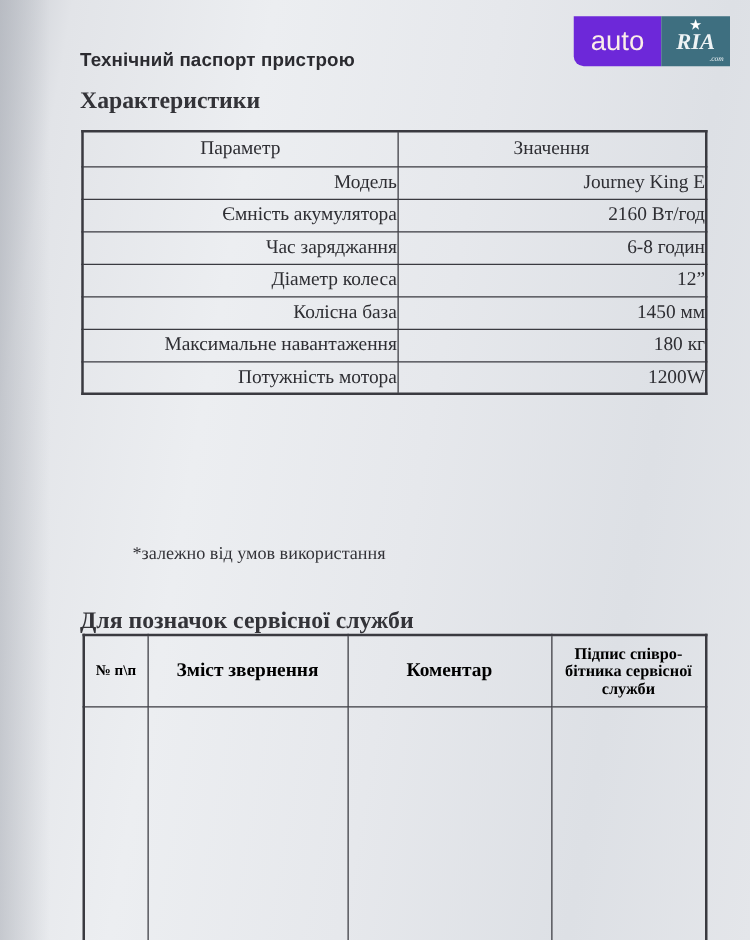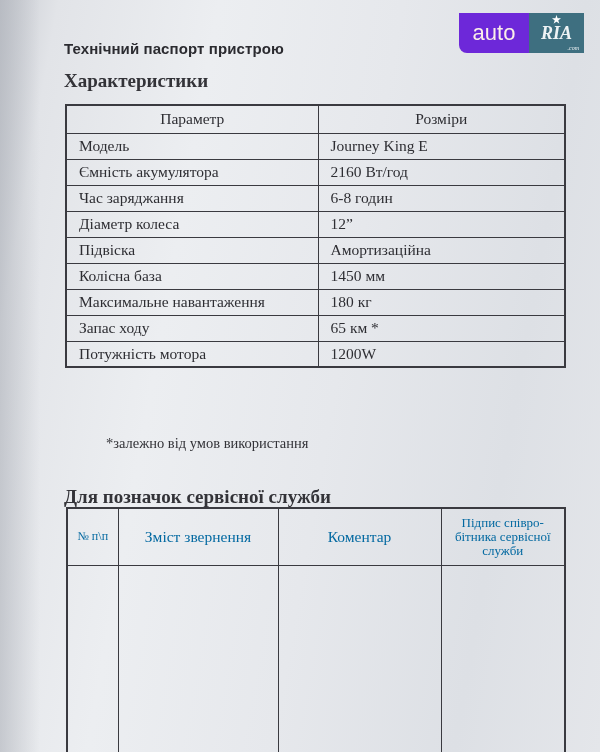--- a/index.html
+++ b/index.html
@@ -37,32 +37,32 @@
     .logo-ria .dotcom { position: absolute; right: 5px; bottom: 2px; font-size: 6px; font-weight: normal; }
     .section-heading {
       position: absolute; left: 64px; font-size: 19px; color: #333338;
     }
     .specs {
       position: absolute; left: 65px; top: 104px; width: 501px;
       border-collapse: collapse; border: 2px solid #3a3a40;
     }
     .specs td, .specs th {
       border: 1.5px solid #3a3a40; height: 26px; font-size: 15.5px; font-weight: normal;
-      padding: 0 0 0 12px; color: #2e2e33; text-align: left; vertical-align: middle;
+      padding: 0 0 0 12px; color: #2e2e33; text-align: right; vertical-align: middle;
     }
     .specs th { text-align: center; padding: 0; height: 28px; }
     .specs .c1 { width: 252px; }
     .footnote {
       position: absolute; left: 66px; top: 435px; font-size: 14.5px; color: #333338; margin-left: 40px;
     }
     .service {
       position: absolute; left: 66px; top: 507px; width: 500px; height: 260px;
       border-collapse: collapse; border: 2px solid #3a3a40;
     }
-    .service th, .service td { border: 1.5px solid #3a3a40; font-weight: normal; color: #0369a1; }
+    .service th, .service td { border: 1.5px solid #3a3a40; font-weight: bold; color: #000000; }
     .service th { height: 57px; font-size: 15.5px; text-align: center; vertical-align: middle; }
     .service th.small { font-size: 12px; }
     .service th.sig { font-size: 13px; line-height: 14px; }
   </style>
 </head>
 <body>
 
 <div class="shade-left"></div>
 
 <h1 class="title">Технічний паспорт пристрою</h1>
@@ -75,55 +75,47 @@
     <span class="dotcom">.com</span>
   </div>
 </div>
 
 <h2 class="section-heading" style="top:70px;">Характеристики</h2>
 
 <table class="specs">
   <thead>
     <tr>
       <th class="c1">Параметр</th>
-      <th>Розміри</th>
+      <th>Значення</th>
     </tr>
   </thead>
   <tbody>
     <tr>
         <td>Модель</td>
         <td>Journey King E</td>
       </tr>
     <tr>
         <td>Ємність акумулятора</td>
         <td>2160 Вт/год</td>
       </tr>
     <tr>
         <td>Час заряджання</td>
         <td>6-8 годин</td>
       </tr>
     <tr>
         <td>Діаметр колеса</td>
         <td>12”</td>
       </tr>
     <tr>
-        <td>Підвіска</td>
-        <td>Амортизаційна</td>
-      </tr>
-    <tr>
         <td>Колісна база</td>
         <td>1450 мм</td>
       </tr>
     <tr>
         <td>Максимальне навантаження</td>
         <td>180 кг</td>
-      </tr>
-    <tr>
-        <td>Запас ходу</td>
-        <td>65 км *</td>
       </tr>
     <tr>
         <td>Потужність мотора</td>
         <td>1200W</td>
       </tr>
   </tbody>
 </table>
 
 <p class="footnote">*залежно від умов використання</p>
 

